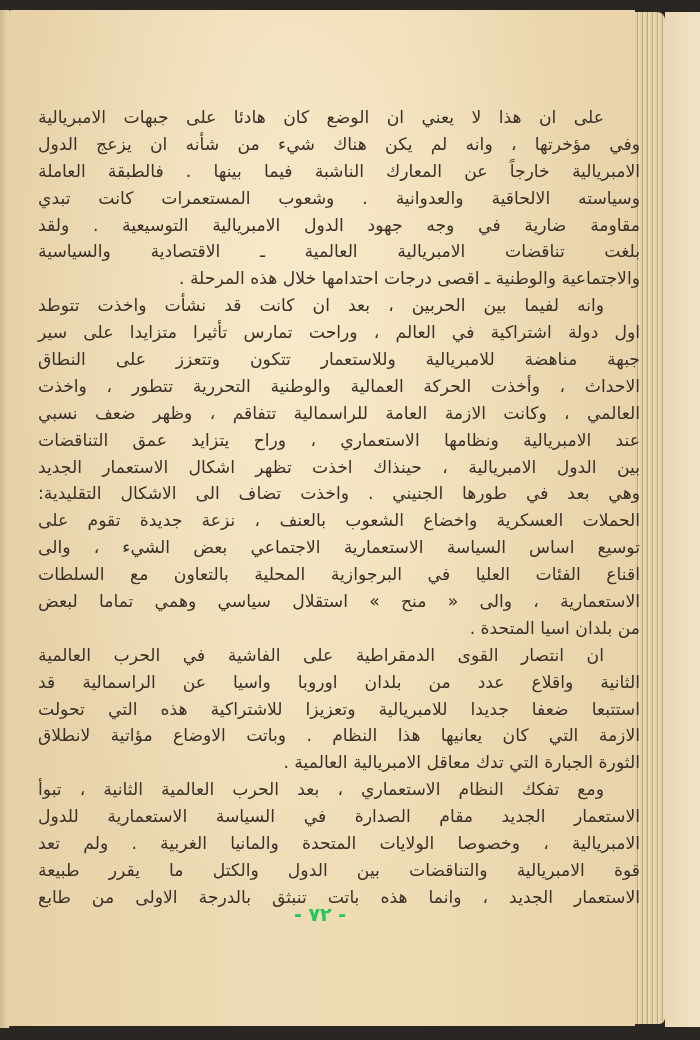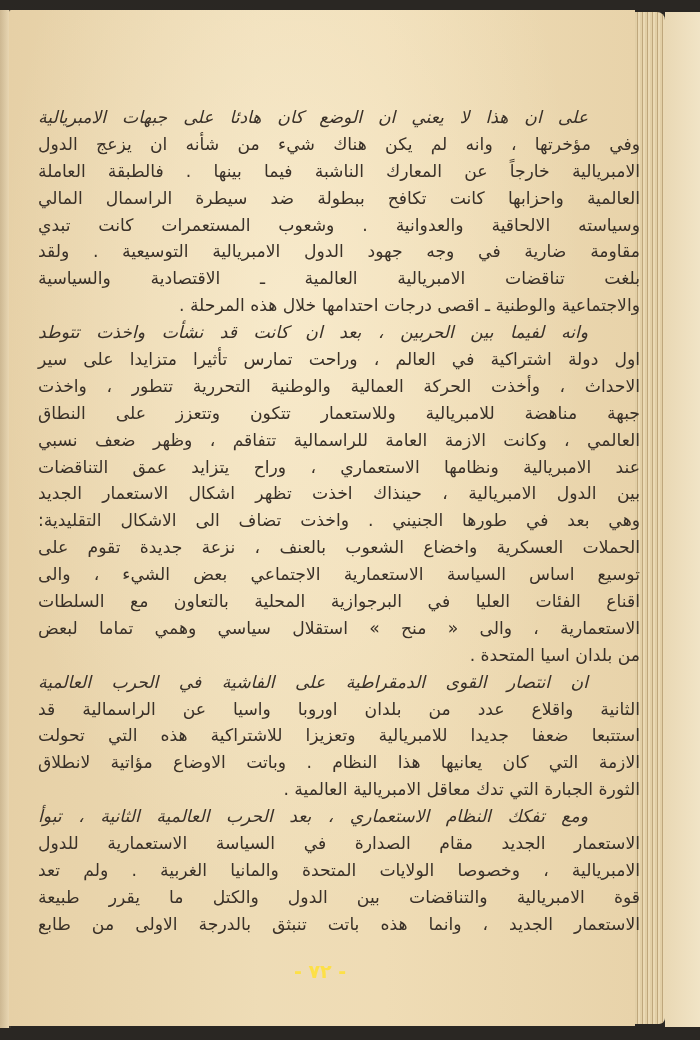--- a/index.html
+++ b/index.html
@@ -41,52 +41,51 @@
       line-height:26.9px;
     }
     .line {
       display:block;
       white-space:nowrap;
       text-align:justify;
       text-align-last:justify;
       height:26.9px;
       overflow:visible;
     }
-    .line.indent { padding-right:52px;font-style:italic; }
+    .line.indent { padding-right:36px; }
     .line.last { text-align-last:right; }
     .page-number {
-      position:absolute; left:270px; top:960px; width:100px;
+      position:absolute; left:270px; top:903px; width:100px;
       text-align:center;
       font-family:"DejaVu Sans", sans-serif;
       font-weight:bold; font-size:19px;
-      color:#fde047;
+      color:#22c55e;
       direction:rtl;
     }
   </style>
 </head>
 <body>
 
 <div class="prev-page-edge"></div>
 <div class="page"></div>
 <div class="page-stack"></div>
 <div class="page-stack-edge"></div>
 
 <div class="text-block" id="text-block">
   <span class="line indent">على ان هذا لا يعني ان الوضع كان هادئا على جبهات الامبريالية</span>
   <span class="line">وفي مؤخرتها ، وانه لم يكن هناك شيء من شأنه ان يزعج الدول</span>
   <span class="line">الامبريالية خارجاً عن المعارك الناشبة فيما بينها . فالطبقة العاملة</span>
-  <span class="line">العالمية واحزابها كانت تكافح ببطولة ضد سيطرة الراسمال المالي</span>
   <span class="line">وسياسته الالحاقية والعدوانية . وشعوب المستعمرات كانت تبدي</span>
   <span class="line">مقاومة ضارية في وجه جهود الدول الامبريالية التوسيعية . ولقد</span>
   <span class="line">بلغت تناقضات الامبريالية العالمية ـ الاقتصادية والسياسية</span>
   <span class="line last">والاجتماعية والوطنية ـ اقصى درجات احتدامها خلال هذه المرحلة .</span>
   <span class="line indent">وانه لفيما بين الحربين ، بعد ان كانت قد نشأت واخذت تتوطد</span>
   <span class="line">اول دولة اشتراكية في العالم ، وراحت تمارس تأثيرا متزايدا على سير</span>
+  <span class="line">جبهة مناهضة للامبريالية وللاستعمار تتكون وتتعزز على النطاق</span>
   <span class="line">الاحداث ، وأخذت الحركة العمالية والوطنية التحررية تتطور ، واخذت</span>
-  <span class="line">جبهة مناهضة للامبريالية وللاستعمار تتكون وتتعزز على النطاق</span>
   <span class="line">العالمي ، وكانت الازمة العامة للراسمالية تتفاقم ، وظهر ضعف نسبي</span>
   <span class="line">عند الامبريالية ونظامها الاستعماري ، وراح يتزايد عمق التناقضات</span>
   <span class="line">بين الدول الامبريالية ، حينذاك اخذت تظهر اشكال الاستعمار الجديد</span>
   <span class="line">وهي بعد في طورها الجنيني . واخذت تضاف الى الاشكال التقليدية:</span>
   <span class="line">الحملات العسكرية واخضاع الشعوب بالعنف ، نزعة جديدة تقوم على</span>
   <span class="line">توسيع اساس السياسة الاستعمارية الاجتماعي بعض الشيء ، والى</span>
   <span class="line">اقناع الفئات العليا في البرجوازية المحلية بالتعاون مع السلطات</span>
   <span class="line">الاستعمارية ، والى « منح » استقلال سياسي وهمي تماما لبعض</span>
   <span class="line last">من بلدان اسيا المتحدة .</span>
   <span class="line indent">ان انتصار القوى الدمقراطية على الفاشية في الحرب العالمية</span>

